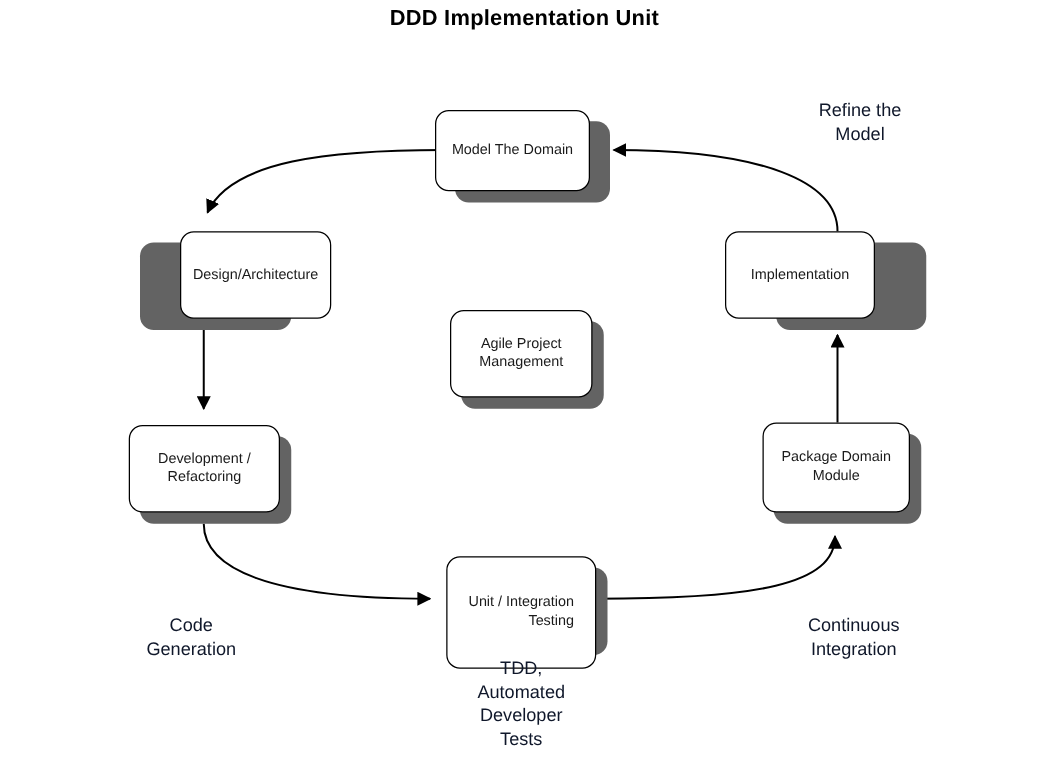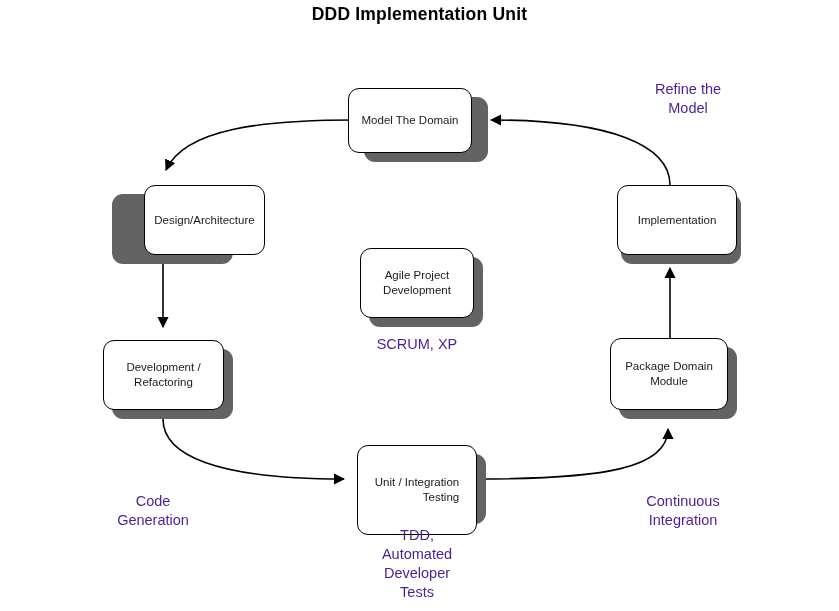--- a/index.html
+++ b/index.html
@@ -55,21 +55,21 @@
     box-sizing: border-box;
     background: #636363;
     border-radius: 11px;
     z-index: 2;
   }
   .caption {
     position: absolute;
     text-align: center;
     font-size: 14.5px;
     line-height: 19px;
-    color: #4c1d95;
+    color: #0f172a;
     z-index: 3;
     white-space: pre-line;
   }
 </style>
 </head>
 <body>
 
 <div id="canvas">
 
   <div id="title">DDD Implementation Unit</div>
@@ -112,41 +112,40 @@
     <span style="white-space:pre-line;">Design/Architecture</span>
   </div>
 
   <div class="node" style="left:103px; top:340px; width:121px; height:70px;">
     <span style="white-space:pre-line;">Development /
 Refactoring</span>
   </div>
 
   <div class="node" style="left:360px; top:248px; width:114px; height:70px;">
     <span style="white-space:pre-line;">Agile Project
-Development</span>
+Management</span>
   </div>
 
   <div class="node" style="left:357px; top:445px; width:120px; height:90px;text-align:right;">
     <span style="white-space:pre-line;">Unit / Integration
 Testing</span>
   </div>
 
   <div class="node" style="left:610px; top:338px; width:118px; height:72px;">
     <span style="white-space:pre-line;">Package Domain
 Module</span>
   </div>
 
-  <div class="node" style="left:617px; top:185px; width:120px; height:70px;">
+  <div class="node" style="left:580px; top:185px; width:120px; height:70px;">
     <span style="white-space:pre-line;">Implementation</span>
   </div>
 
   <div class="caption" style="left:613px; top:80px; width:150px;">Refine the
 Model</div>
 
-  <div class="caption" style="left:347px; top:335px; width:140px;">SCRUM, XP</div>
 
   <div class="caption" style="left:347px; top:526px; width:140px;">TDD,
 Automated
 Developer
 Tests</div>
 
   <div class="caption" style="left:83px; top:492px; width:140px;">Code
 Generation</div>
 
   <div class="caption" style="left:608px; top:492px; width:150px;">Continuous

